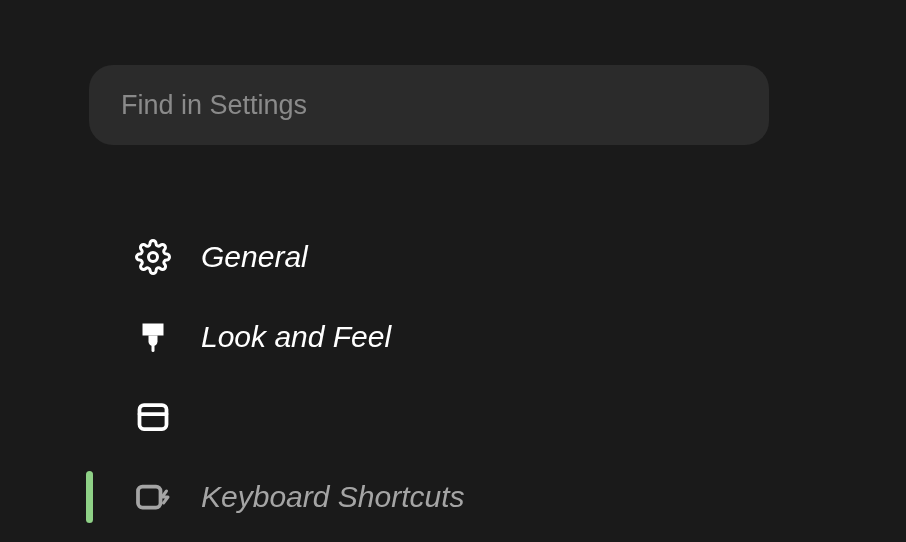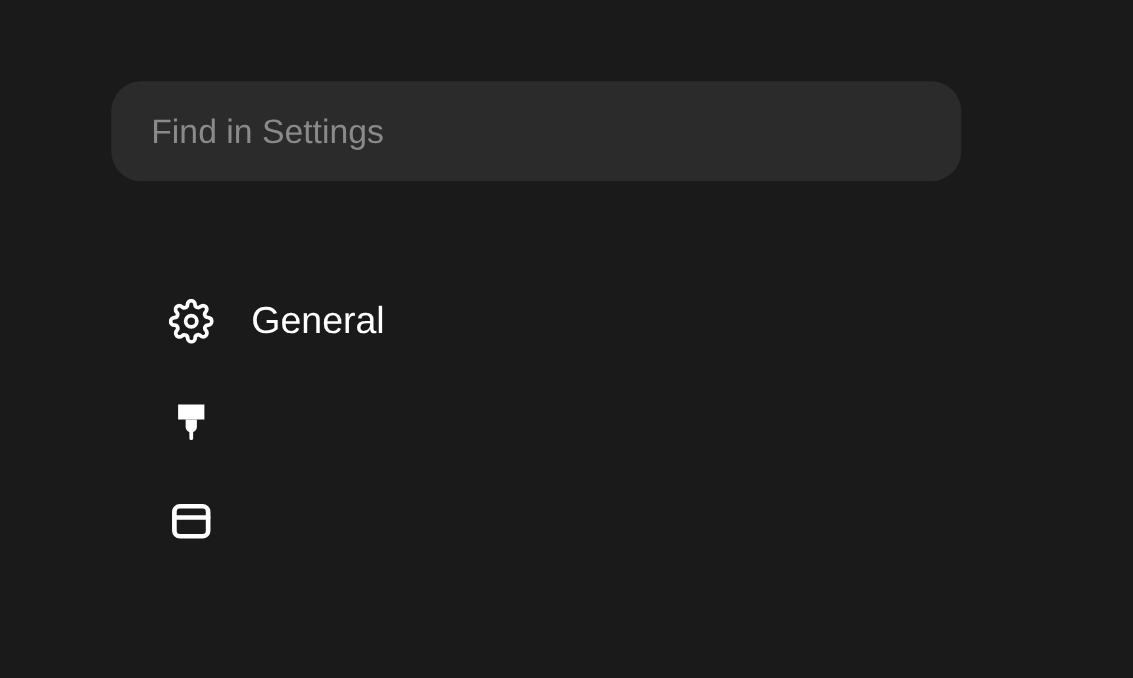--- a/index.html
+++ b/index.html
@@ -63,20 +63,21 @@
       color: #ffffff;
     }
     .nav-item.active .nav-icon {
       color: #a5a5a5;
     }
     .nav-label {
       margin-left: 28px;
       font-size: 30px;
       font-weight: 500;
       color: #ffffff;
+      font-style: italic;
     }
     .nav-item.active .nav-label {
       color: #a5a5a5;
     }
     svg {
       width: 36px;
       height: 36px;
     }
   </style>
 </head>
@@ -98,26 +99,36 @@
     </div>
 
     <div class="nav-item">
       <span class="nav-icon">
         <svg viewBox="0 0 24 24" fill="currentColor">
           <path d="M5 3h14v8H5V3z"></path>
           <path d="M9 11h6v4a3 3 0 0 1-3 3 3 3 0 0 1-3-3v-4z"></path>
           <rect x="11" y="17" width="2" height="5" rx="1"></rect>
         </svg>
       </span>
+      <span class="nav-label">Look and Feel</span>
     </div>
 
     <div class="nav-item">
       <span class="nav-icon">
         <svg viewBox="0 0 24 24" fill="none" stroke="currentColor" stroke-width="2.5" stroke-linecap="round" stroke-linejoin="round">
           <rect x="3" y="4" width="18" height="16" rx="3"></rect>
           <line x1="3" y1="10" x2="21" y2="10"></line>
         </svg>
       </span>
     </div>
 
+    <div class="nav-item active">
+      <span class="nav-icon">
+        <svg viewBox="0 0 24 24" fill="none" stroke="currentColor" stroke-width="2.5" stroke-linecap="round" stroke-linejoin="round">
+          <rect x="2" y="5" width="15" height="14" rx="3"></rect>
+          <path d="M21 8l-3 4h4l-3 4" stroke-width="2"></path>
+        </svg>
+      </span>
+      <span class="nav-label">Keyboard Shortcuts</span>
+    </div>
 
   </div>
 </div>
 
 </body></html>

